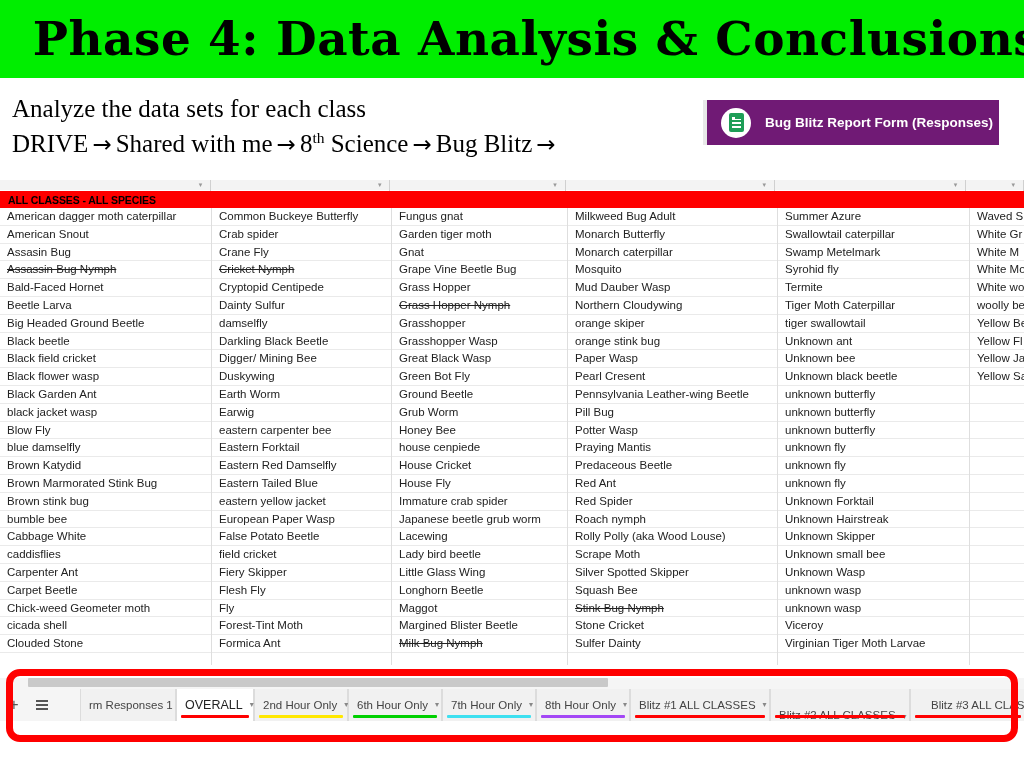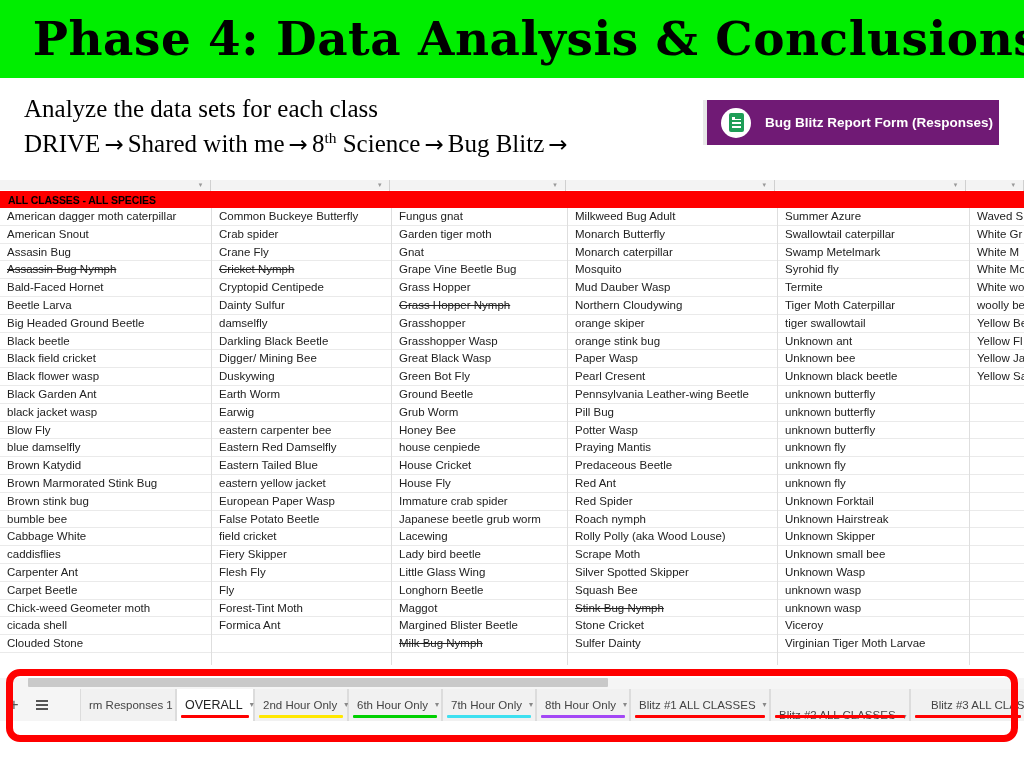--- a/index.html
+++ b/index.html
@@ -41,21 +41,21 @@
     letter-spacing: 0.5px;
     padding-left: 32px;
     white-space: nowrap;
     transform: scaleX(1.02);
     transform-origin: left center;
   }
 
   
   .instructions {
     position: absolute;
-    left: 24px;
+    left: 12px;
     top: 92px;
     width: 680px;
     font-family: "Liberation Serif", "DejaVu Serif", serif;
     font-size: 25px;
     line-height: 1.38;
     color: #000000;
     white-space: nowrap;
   }
   .instructions .line { display: block; }
   .arrow { font-family: "DejaVu Sans", sans-serif; font-size: 23px; padding: 0 4px; }
@@ -368,20 +368,21 @@
           <div class="cell strike">Cricket Nymph</div>
           <div class="cell">Cryptopid Centipede</div>
           <div class="cell">Dainty Sulfur</div>
           <div class="cell">damselfly</div>
           <div class="cell">Darkling Black Beetle</div>
           <div class="cell">Digger/ Mining Bee</div>
           <div class="cell">Duskywing</div>
           <div class="cell">Earth Worm</div>
           <div class="cell">Earwig</div>
           <div class="cell">eastern carpenter bee</div>
+          <div class="cell">Eastern Forktail</div>
           <div class="cell">Eastern Red Damselfly</div>
           <div class="cell">Eastern Tailed Blue</div>
           <div class="cell">eastern yellow jacket</div>
           <div class="cell">European Paper Wasp</div>
           <div class="cell">False Potato Beetle</div>
           <div class="cell">field cricket</div>
           <div class="cell">Fiery Skipper</div>
           <div class="cell">Flesh Fly</div>
           <div class="cell">Fly</div>
           <div class="cell">Forest-Tint Moth</div>

